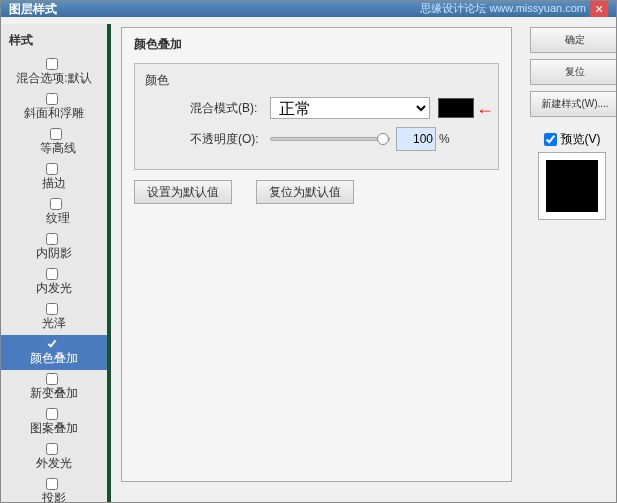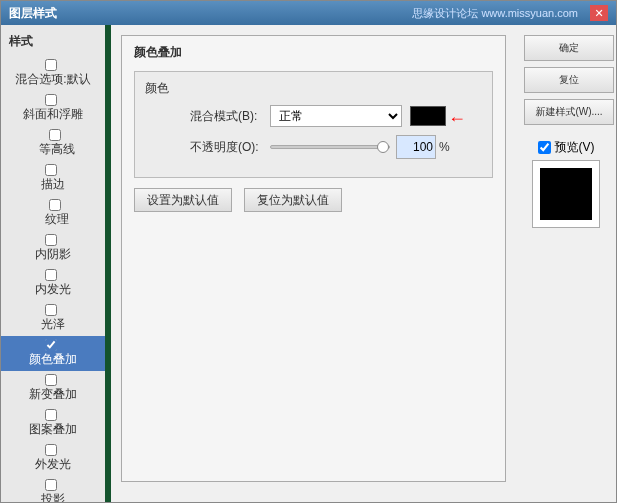--- a/index.html
+++ b/index.html
@@ -19,21 +19,21 @@
       display: flex;
       flex-direction: column;
     }
     .title-bar {
       background: linear-gradient(to bottom, #5a8fbf, #3a6fa0);
       color: white;
       padding: 4px 8px;
       display: flex;
       justify-content: space-between;
       align-items: center;
-      height: 24px;
+      height: 16px;
       flex-shrink: 0;
     }
     .title-bar-left {
       font-size: 12px;
       font-weight: bold;
     }
     .title-bar-right {
       font-size: 11px;
       color: #cce0ff;
     }
@@ -52,23 +52,24 @@
     }
     .content-area {
       display: flex;
       flex: 1;
       overflow: hidden;
     }
     
     .sidebar {
       width: 110px;
       background: #e8e8e8;
-      border-right: 6px solid #14532d;
+      border-right: 4px solid #14532d;
       padding: 4px 0;
       flex-shrink: 0;
+      margin-top: 7px;
     }
     .sidebar-title {
       padding: 4px 8px 6px 8px;
       font-weight: bold;
       font-size: 12px;
       color: #333;
     }
     .sidebar-item {
       display: flex;
       align-items: center;
@@ -127,23 +128,23 @@
       margin-bottom: 8px;
       margin-left: 45px;
     }
     .form-label {
       width: 80px;
       font-size: 12px;
       color: #333;
       flex-shrink: 0;
     }
     .blend-mode-select {
-      width: 132px;
+      width: 160px;
       height: 22px;
-      font-size: 12px;
+      font-size: 16px;
       border: 1px solid #aaa;
       background: white;
       padding: 1px 4px;
     }
     .color-swatch {
       width: 36px;
       height: 20px;
       background: #000000;
       border: 1px solid #555;
       margin-left: 8px;
@@ -174,21 +175,21 @@
       text-align: right;
       padding-right: 2px;
     }
     .opacity-pct {
       margin-left: 3px;
       font-size: 12px;
       color: #333;
     }
     .btn-row {
       display: flex;
-      gap: 12px;
+      gap: 24px;
       margin-top: 8px;
     }
     .btn-default {
       height: 24px;
       padding: 0 12px;
       font-size: 12px;
       background: linear-gradient(to bottom, #f5f5f5, #ddd);
       border: 1px solid #aaa;
       cursor: pointer;
       color: #333;
@@ -260,21 +261,21 @@
       cursor: pointer;
     }
   </style>
 </head>
 <body>
 
 <div class="window">
 
   <div class="title-bar">
     <span class="title-bar-left">图层样式</span>
-    <div style="display:flex;align-items:center;gap:8px;">
+    <div style="display:flex;align-items:flex-start;gap:0;">
       <span class="title-bar-right">思缘设计论坛 www.missyuan.com</span>
       <button class="title-bar-close">✕</button>
     </div>
   </div>
 
   <div class="content-area">
 
     <div class="sidebar">
       <div class="sidebar-title">样式</div>
 

